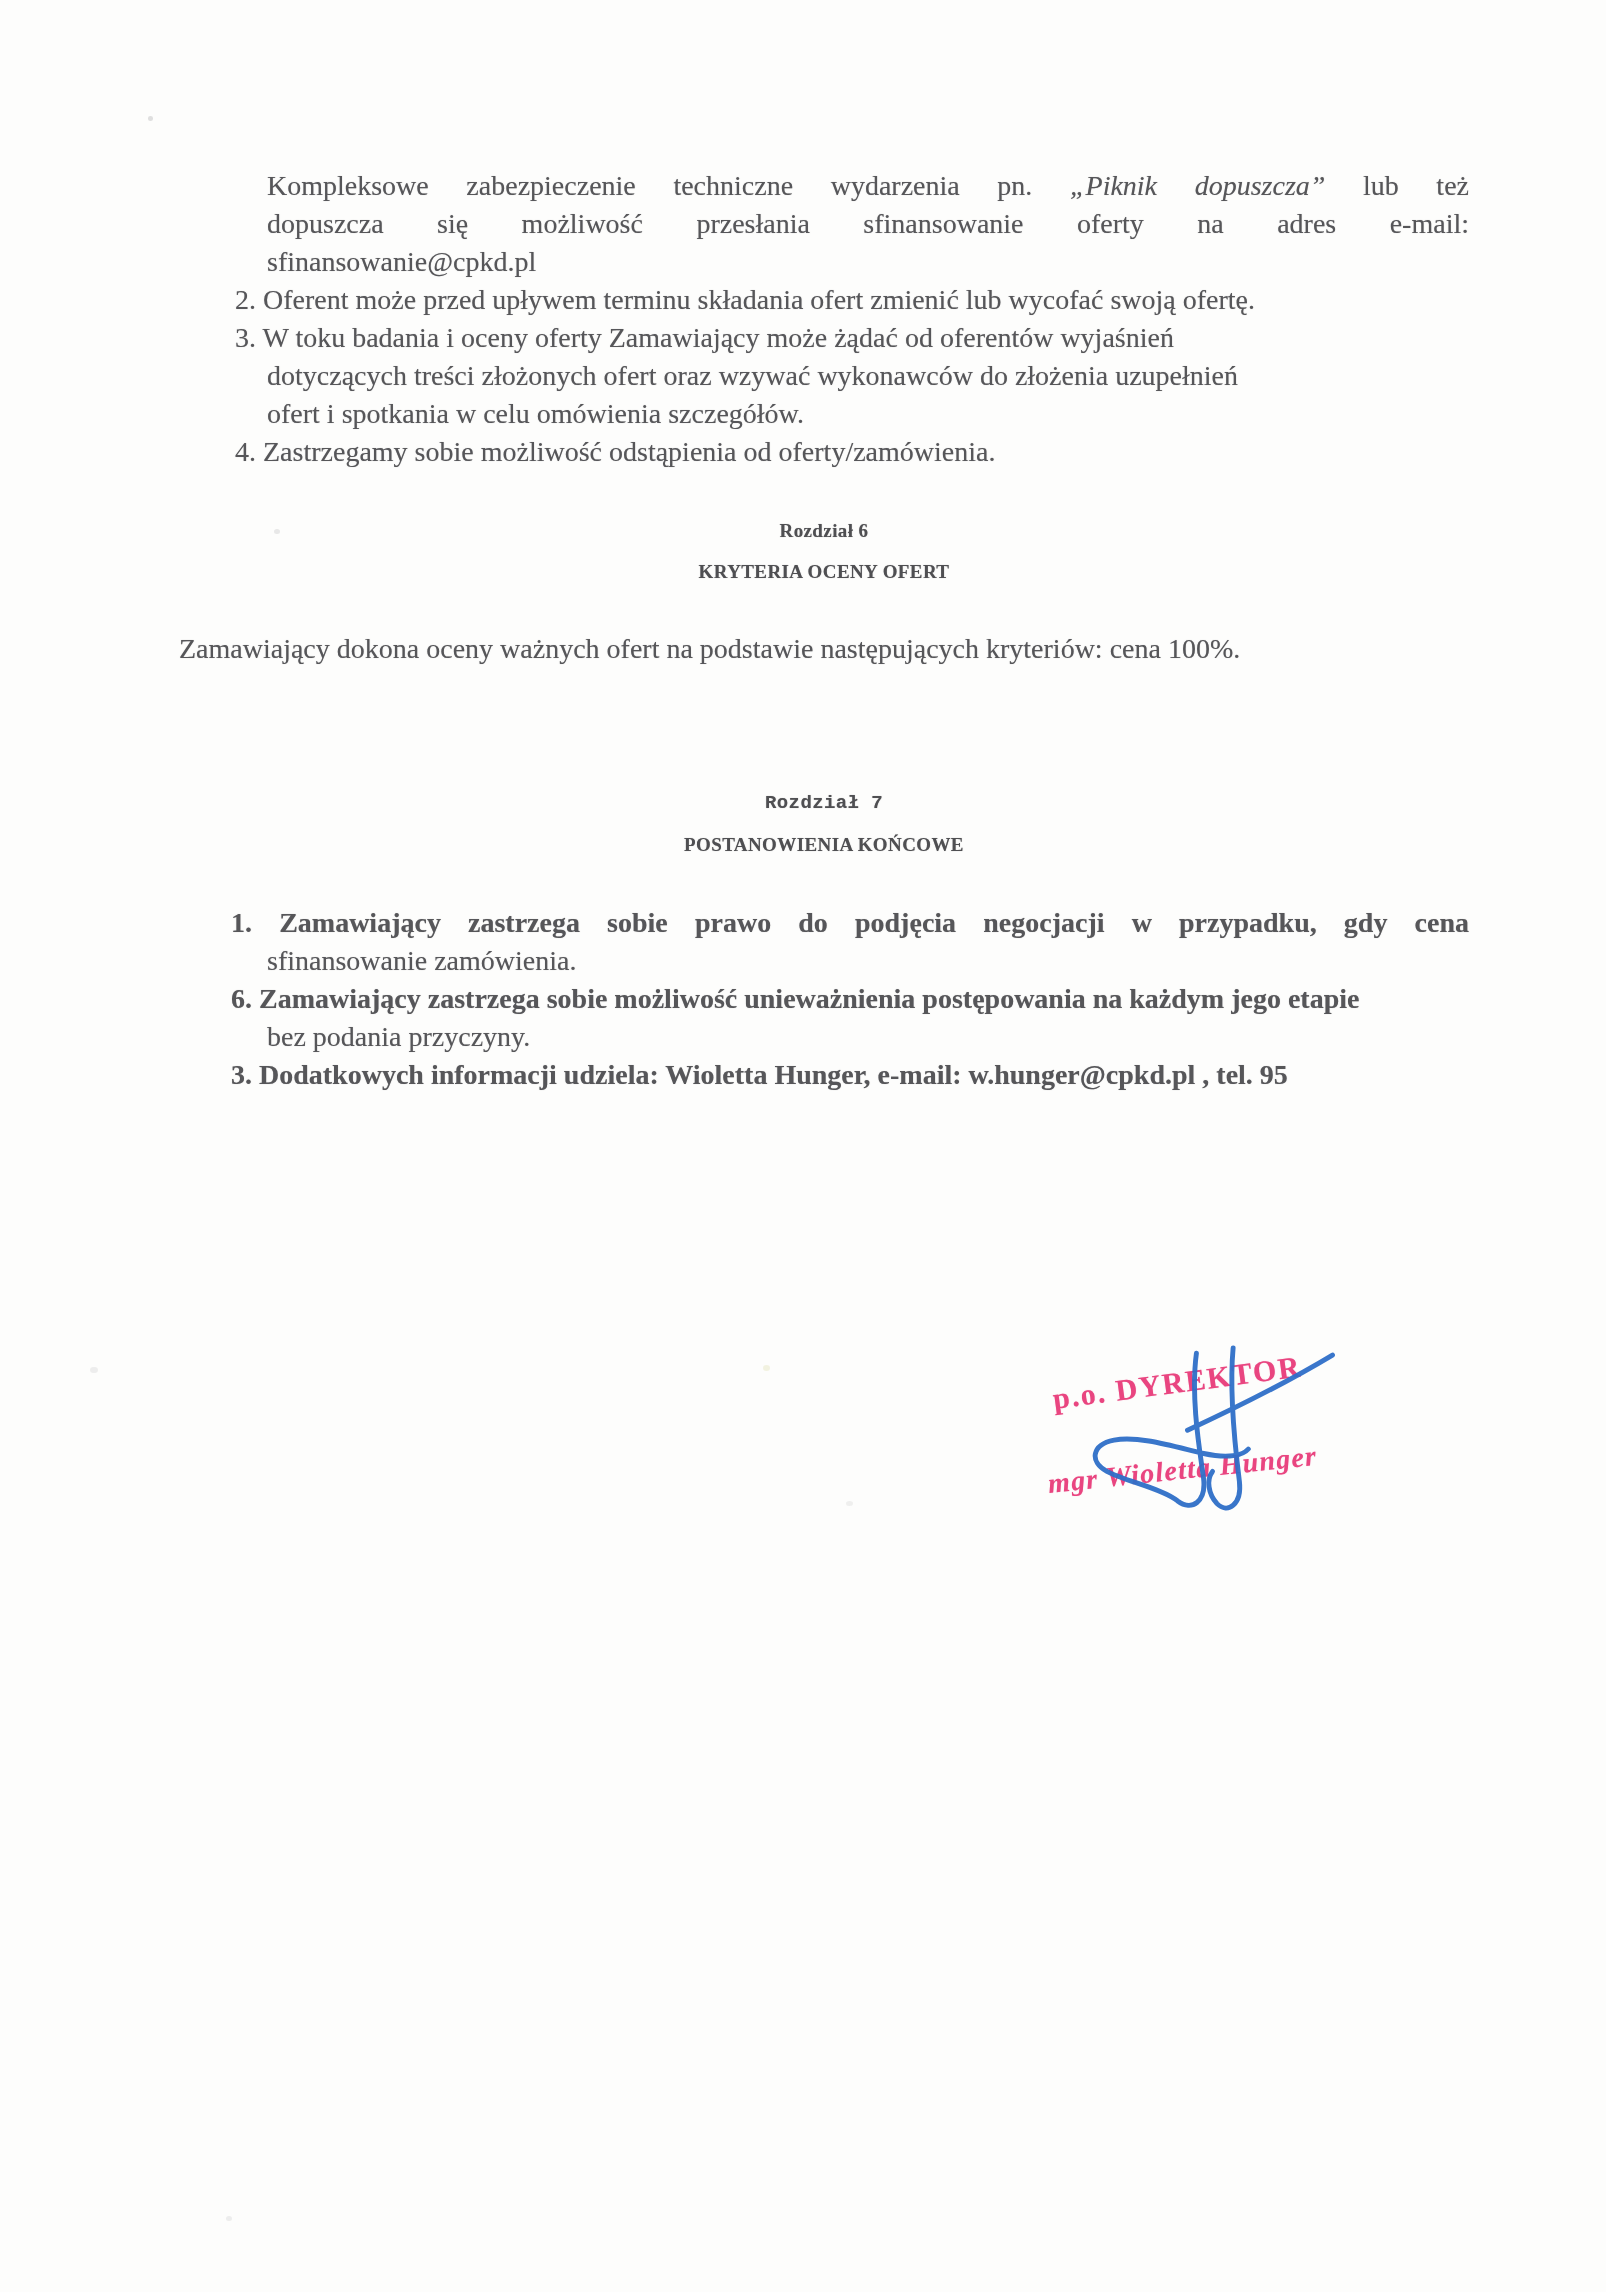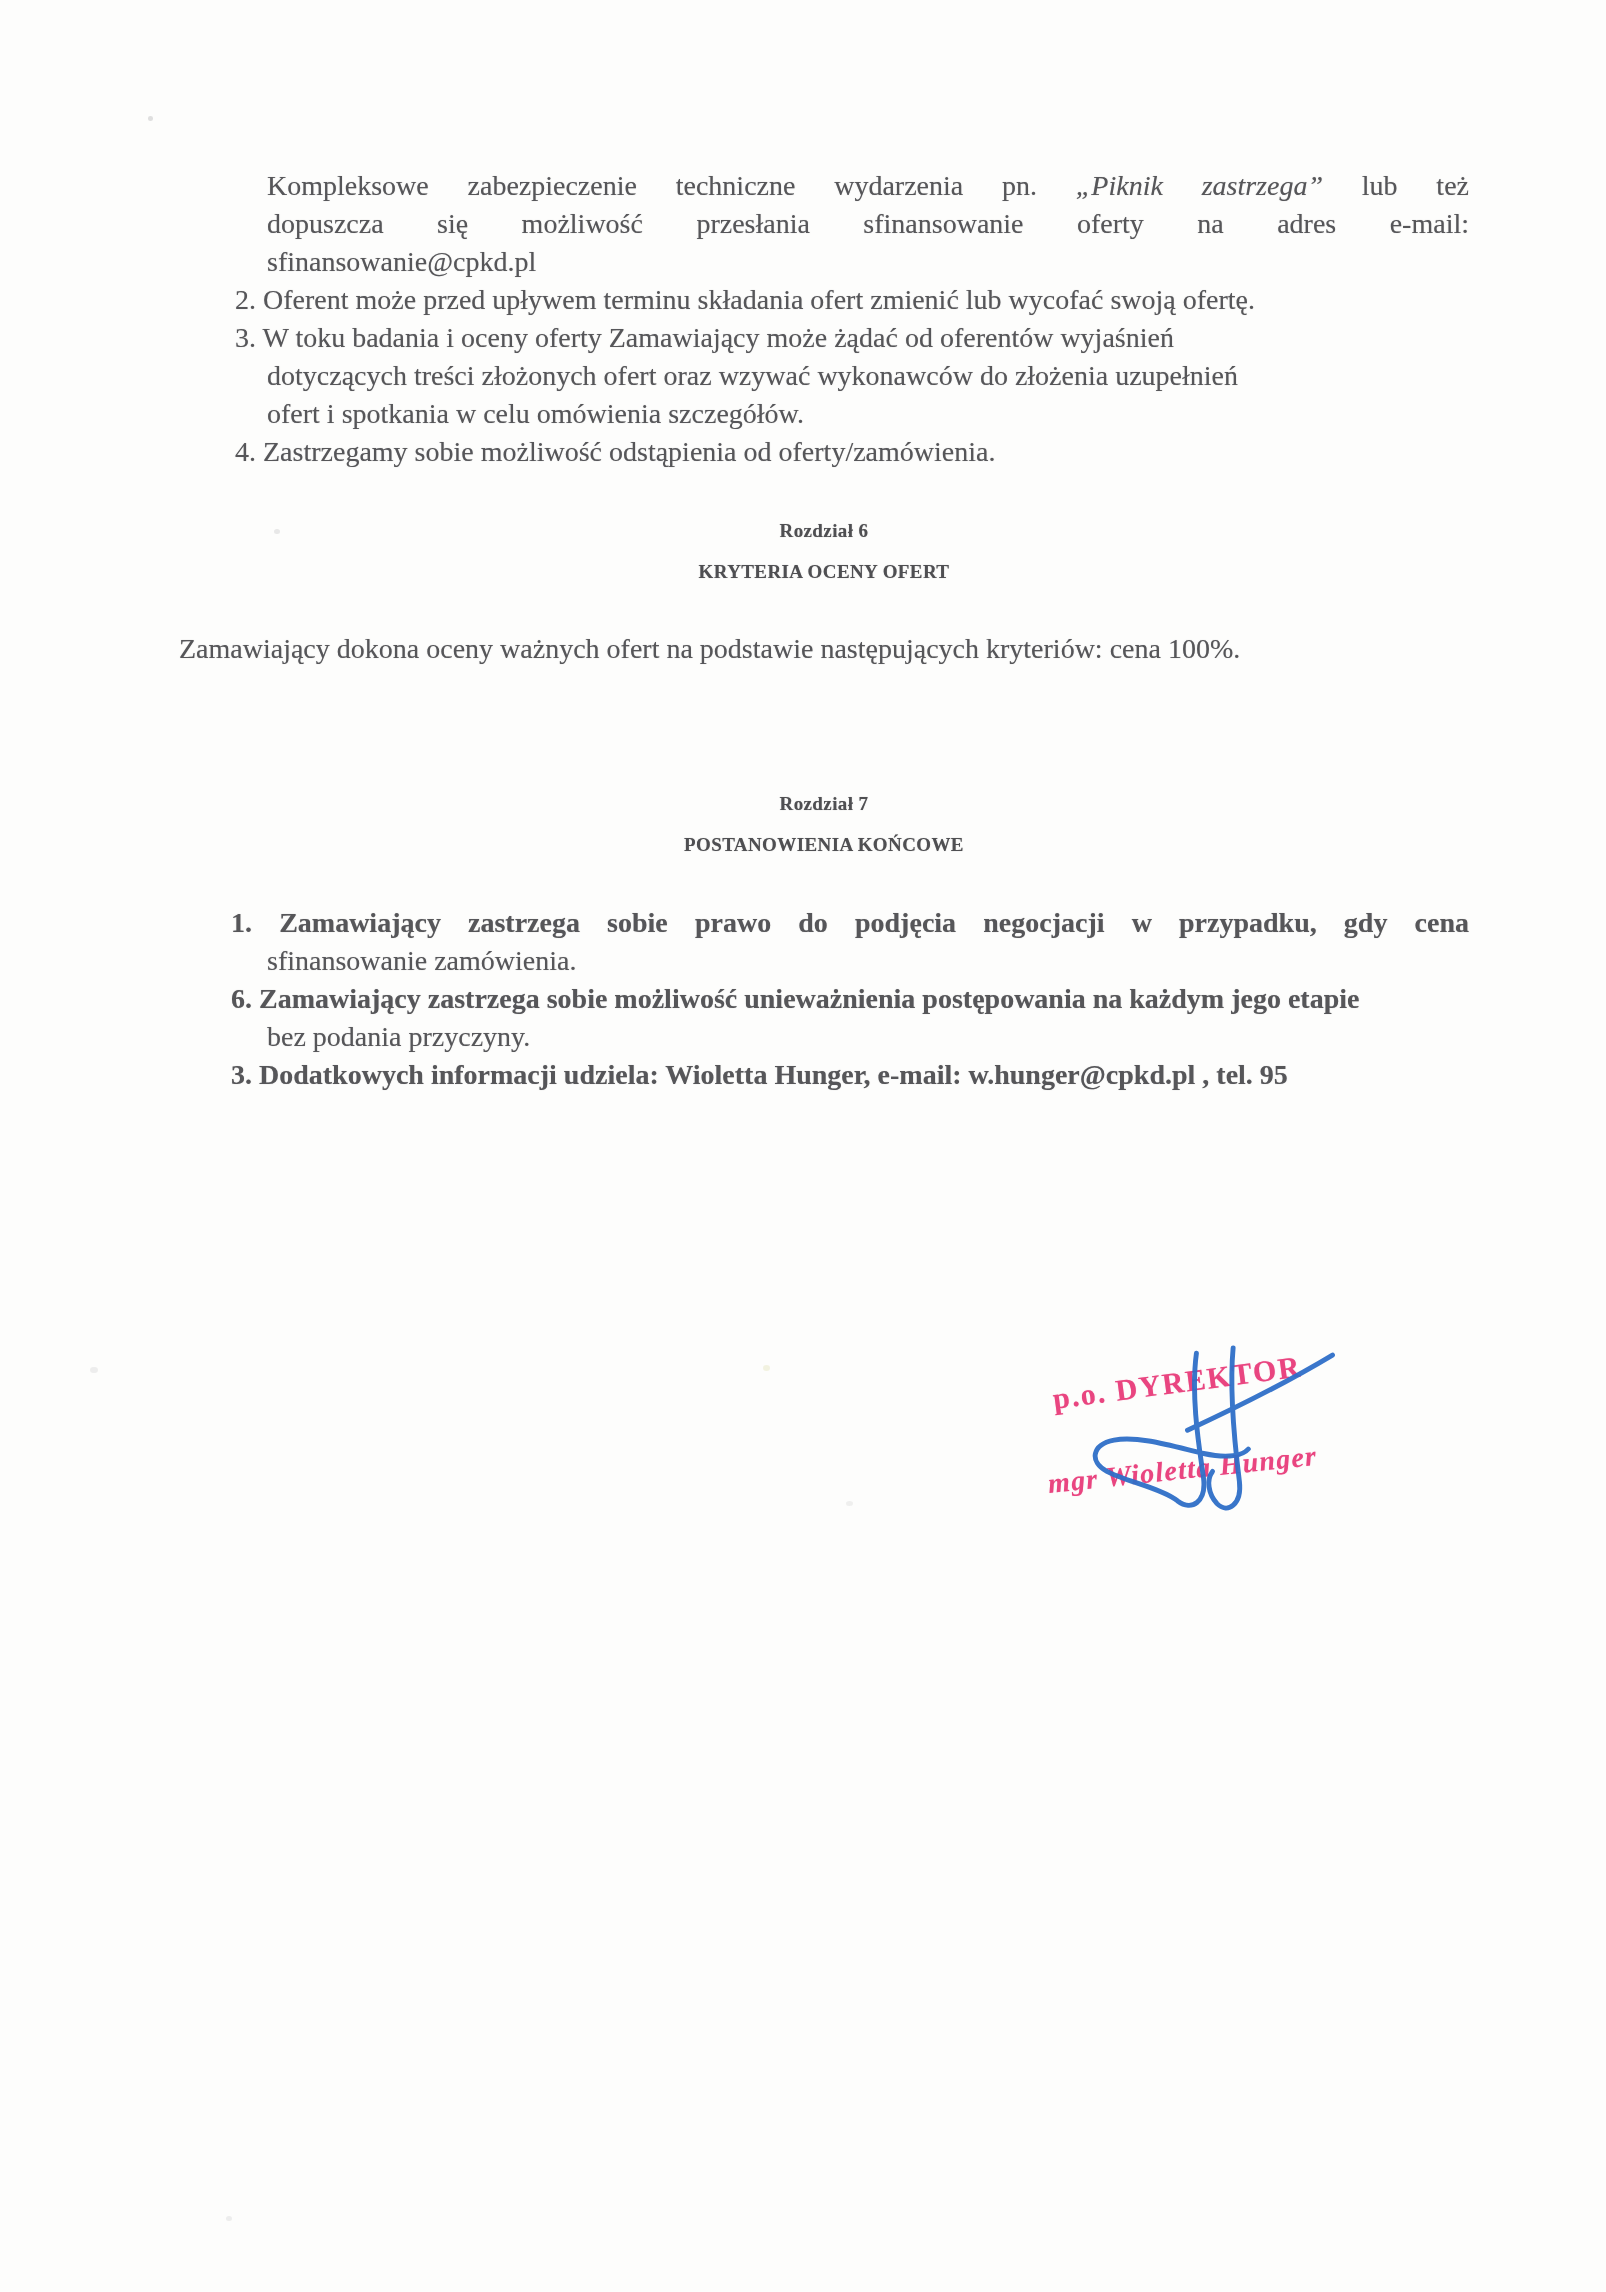--- a/index.html
+++ b/index.html
@@ -39,21 +39,21 @@
     text-align: center;
     font-size: 19px;
     line-height: 41px;
     font-weight: 700;
     color: #4f4f52;
     letter-spacing: 0.4px;
     text-shadow: 0 0 0.9px rgba(110,110,112,0.6);
   }
   .mt-ch6  { margin-top: 39px; }
   .mt-body { margin-top: 38px; }
-  .mt-ch7  { margin-top: 115px; }
+  .mt-ch7  { margin-top: 115px; font-family: Liberation Mono, monospace; }
   .mt-list { margin-top: 39px; }
 
   
   .signature {
     position: absolute;
     left: 1012px;
     top: 1303px;
     width: 394px;
     height: 237px;
   }
@@ -100,21 +100,21 @@
   .s5 { left: 846px;  top: 1501px; width: 7.2px;  height: 5.4px;  background: #ededec; opacity: .9; }
   .s6 { left: 226px;  top: 2216px; width: 6.3px;  height: 5.4px;  background: #e9e9e9; opacity: .8; }
 </style>
 </head>
 <body>
 
 <div class="page">
 
   <div class="content">
 
-    <p class="ln just ind-intro"><span>Kompleksowe  zabezpieczenie  techniczne  wydarzenia  pn. </span><span class="it">„Piknik zastrzega”</span><span> lub też</span></p>
+    <p class="ln just ind-intro"><span>Kompleksowe  zabezpieczenie  techniczne  wydarzenia  pn. </span><span class="it">„Piknik dopuszcza”</span><span> lub też</span></p>
     <p class="ln just ind-intro">dopuszcza się możliwość przesłania sfinansowanie oferty na adres e-mail:</p>
     <p class="ln ind-intro">sfinansowanie@cpkd.pl</p>
 
     <p class="ln ind-num">2. Oferent może przed upływem terminu składania ofert zmienić lub wycofać swoją ofertę.</p>
     <p class="ln ind-num">3. W toku badania i oceny oferty Zamawiający może żądać od oferentów wyjaśnień</p>
     <p class="ln ind-intro">dotyczących treści złożonych ofert oraz wzywać wykonawców do złożenia uzupełnień</p>
     <p class="ln ind-intro">ofert i spotkania w celu omówienia szczegółów.</p>
     <p class="ln ind-num">4. Zastrzegamy sobie możliwość odstąpienia od oferty/zamówienia.</p>
 
     <h2 class="head mt-ch6">Rozdział 6</h2>

